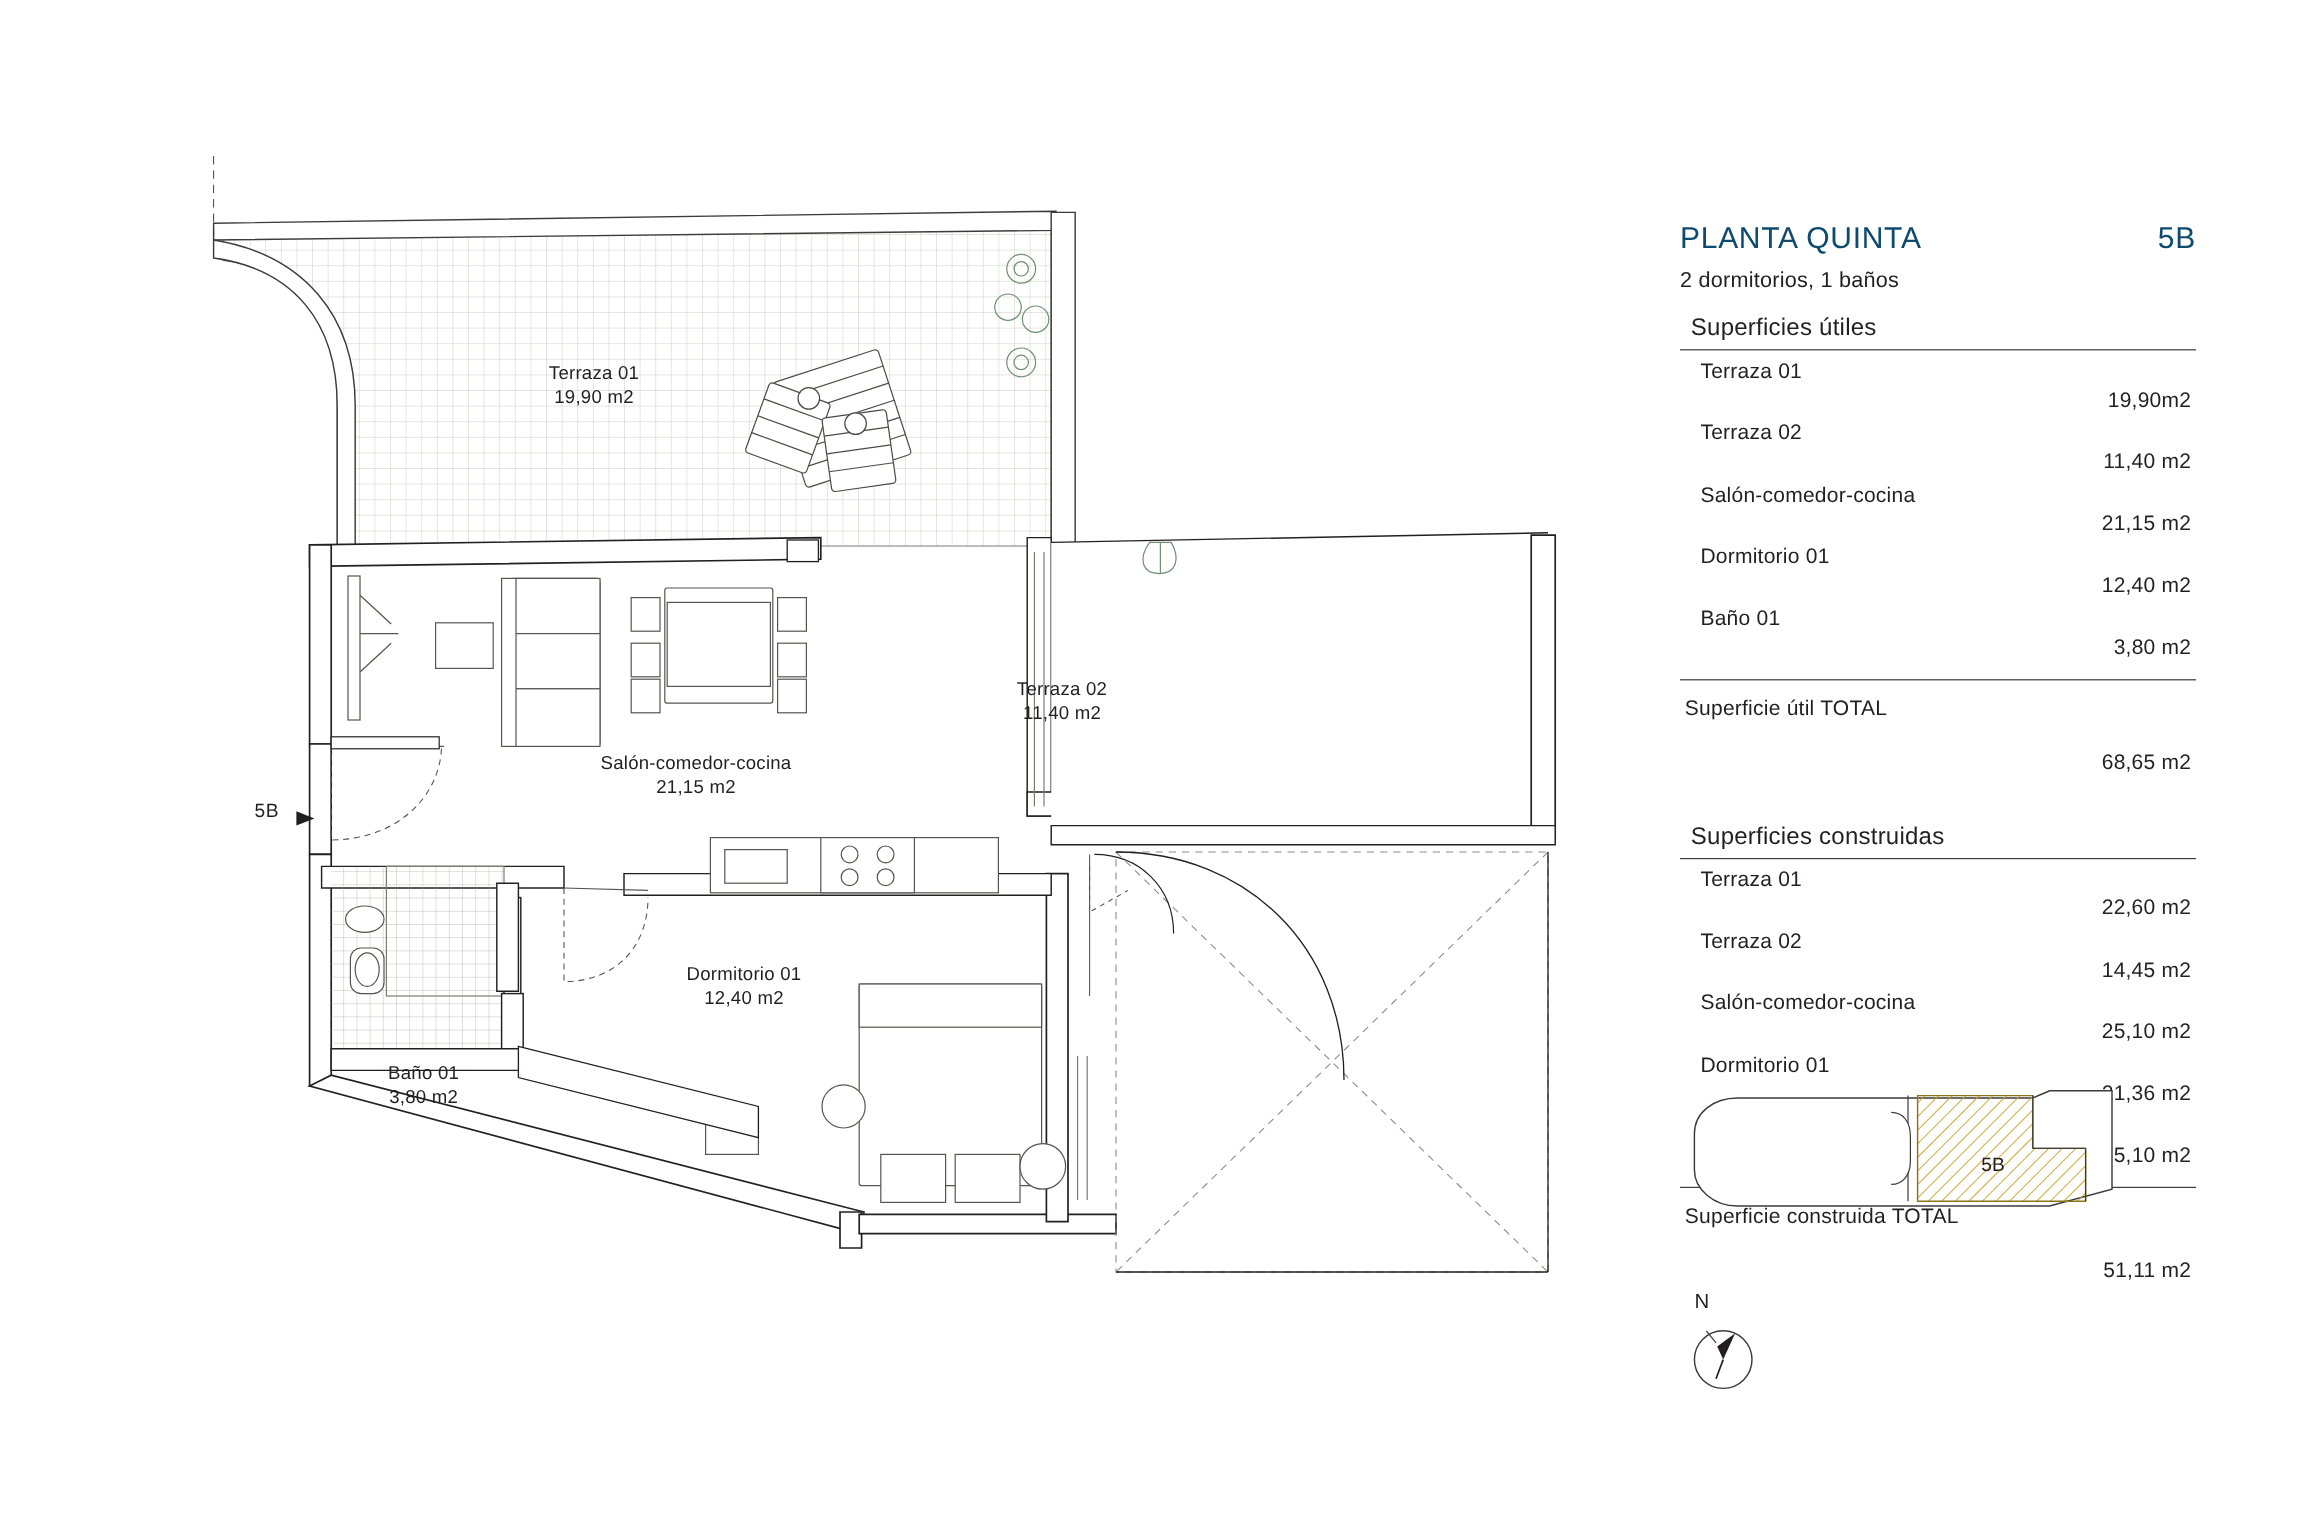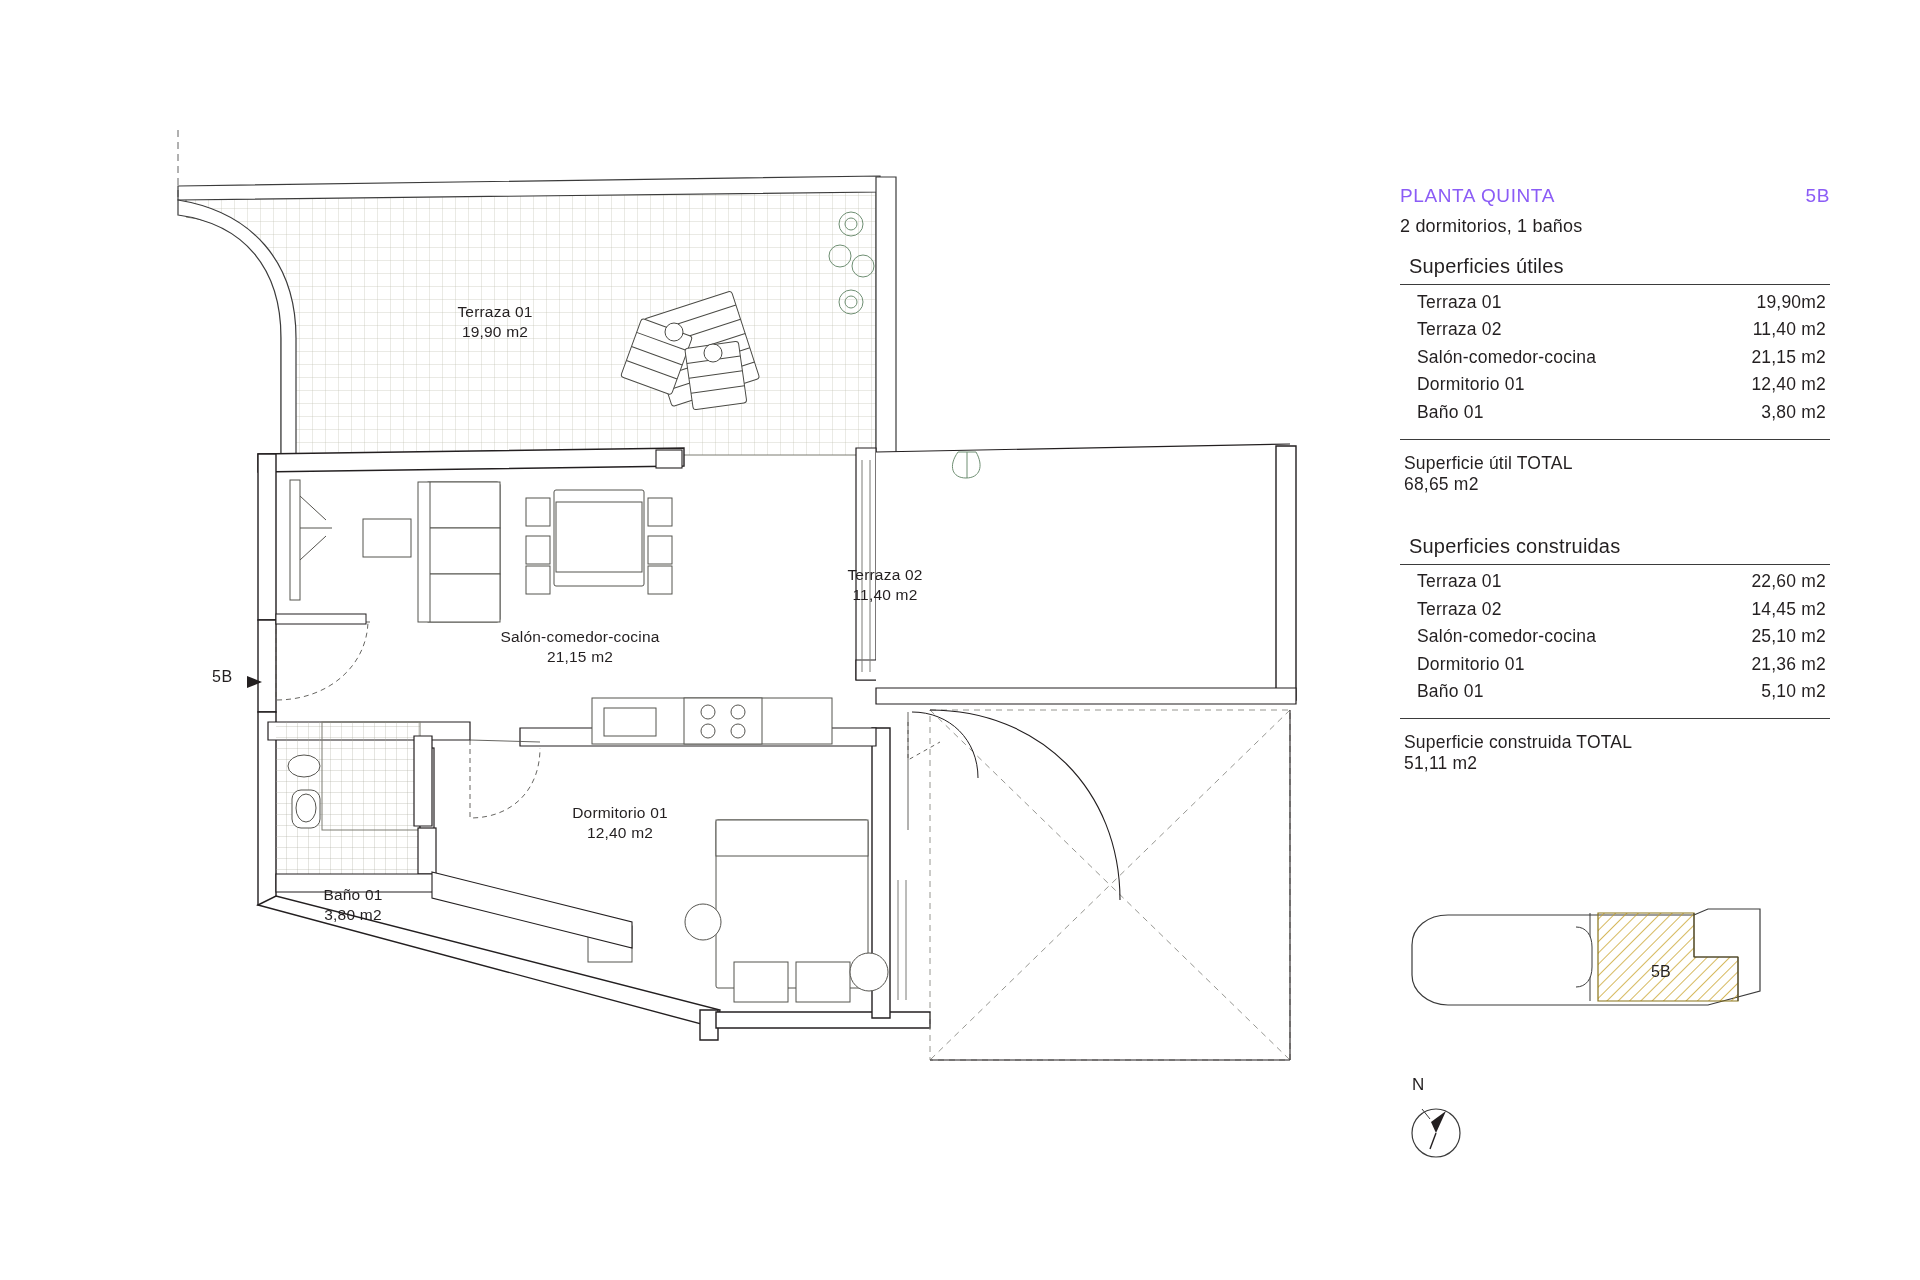--- a/index.html
+++ b/index.html
@@ -45,23 +45,23 @@
   .info-panel {
     position: absolute;
     left: 1400px;
     top: 185px;
     width: 430px;
   }
   .info-head {
     display: flex;
     justify-content: space-between;
     align-items: baseline;
-    font-size: 19px;
+    font-size: 25px;
     letter-spacing: 0.6px;
-    color: #8b5cf6;
+    color: #0c4a6e;
   }
   .info-sub {
     font-size: 18px;
     margin-top: 9px;
     letter-spacing: 0.2px;
   }
   .sec-title {
     font-size: 20px;
     letter-spacing: 0.2px;
     padding-left: 9px;
@@ -73,21 +73,21 @@
     margin-top: 6px;
     width: 100%;
   }
   .row {
     display: flex;
     justify-content: space-between;
     font-size: 17.5px;
     letter-spacing: 0.2px;
     padding: 6.5px 4px 0 17px;
   }
-  .row .val { text-align: left; white-space: nowrap; }
+  .row .val { text-align: right; white-space: nowrap; margin-top: 24px; }
   .row.total {
     padding-left: 4px;
     padding-top: 13px;
     flex-direction: column;
   }
   .spacer-sm { height: 10px; }
   .spacer-md { height: 22px; }
 
   
   .keyplan {

